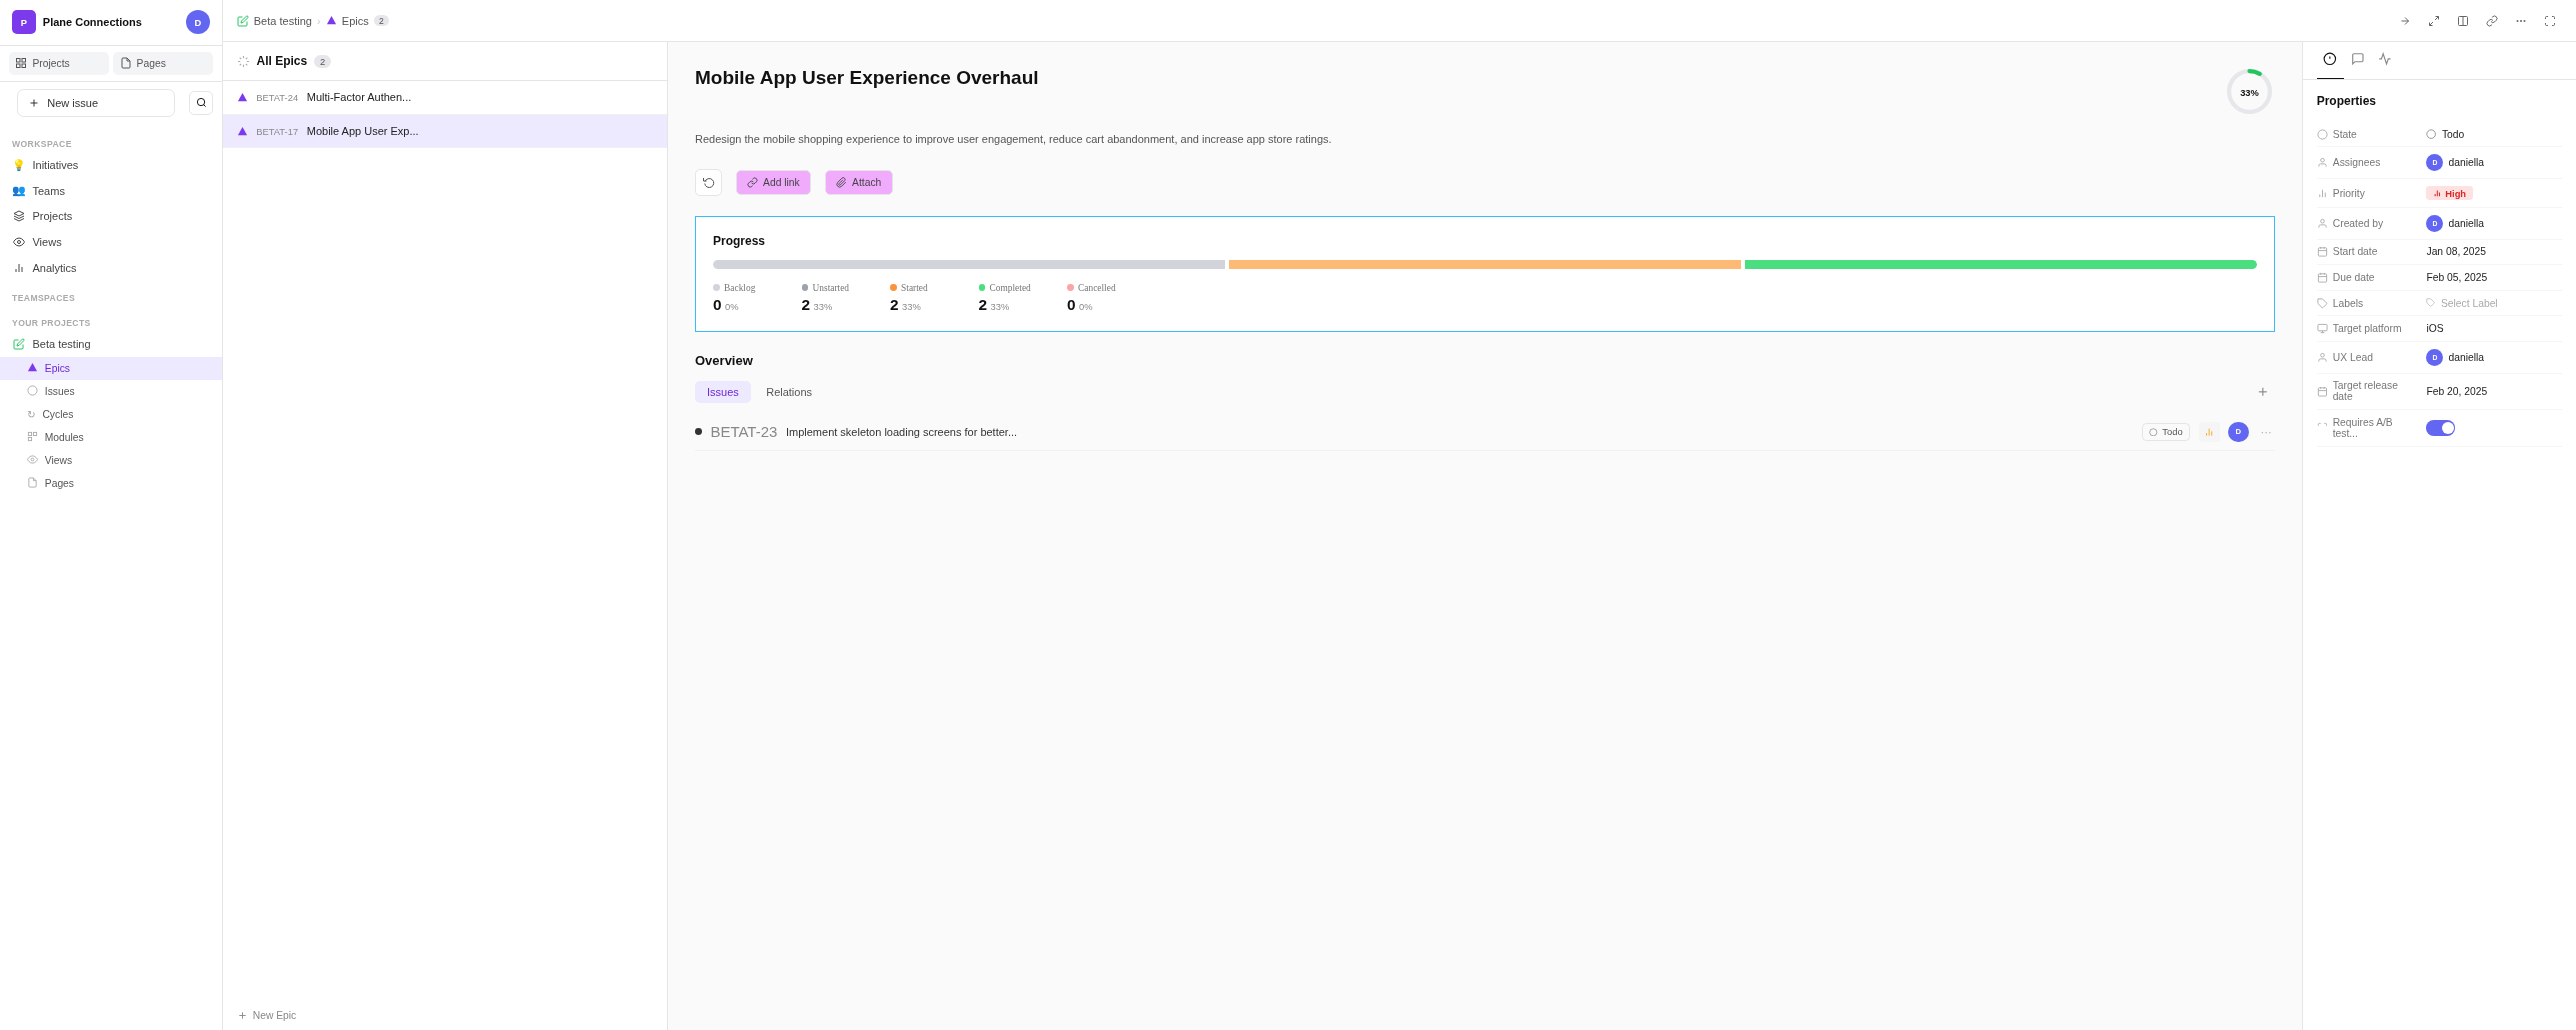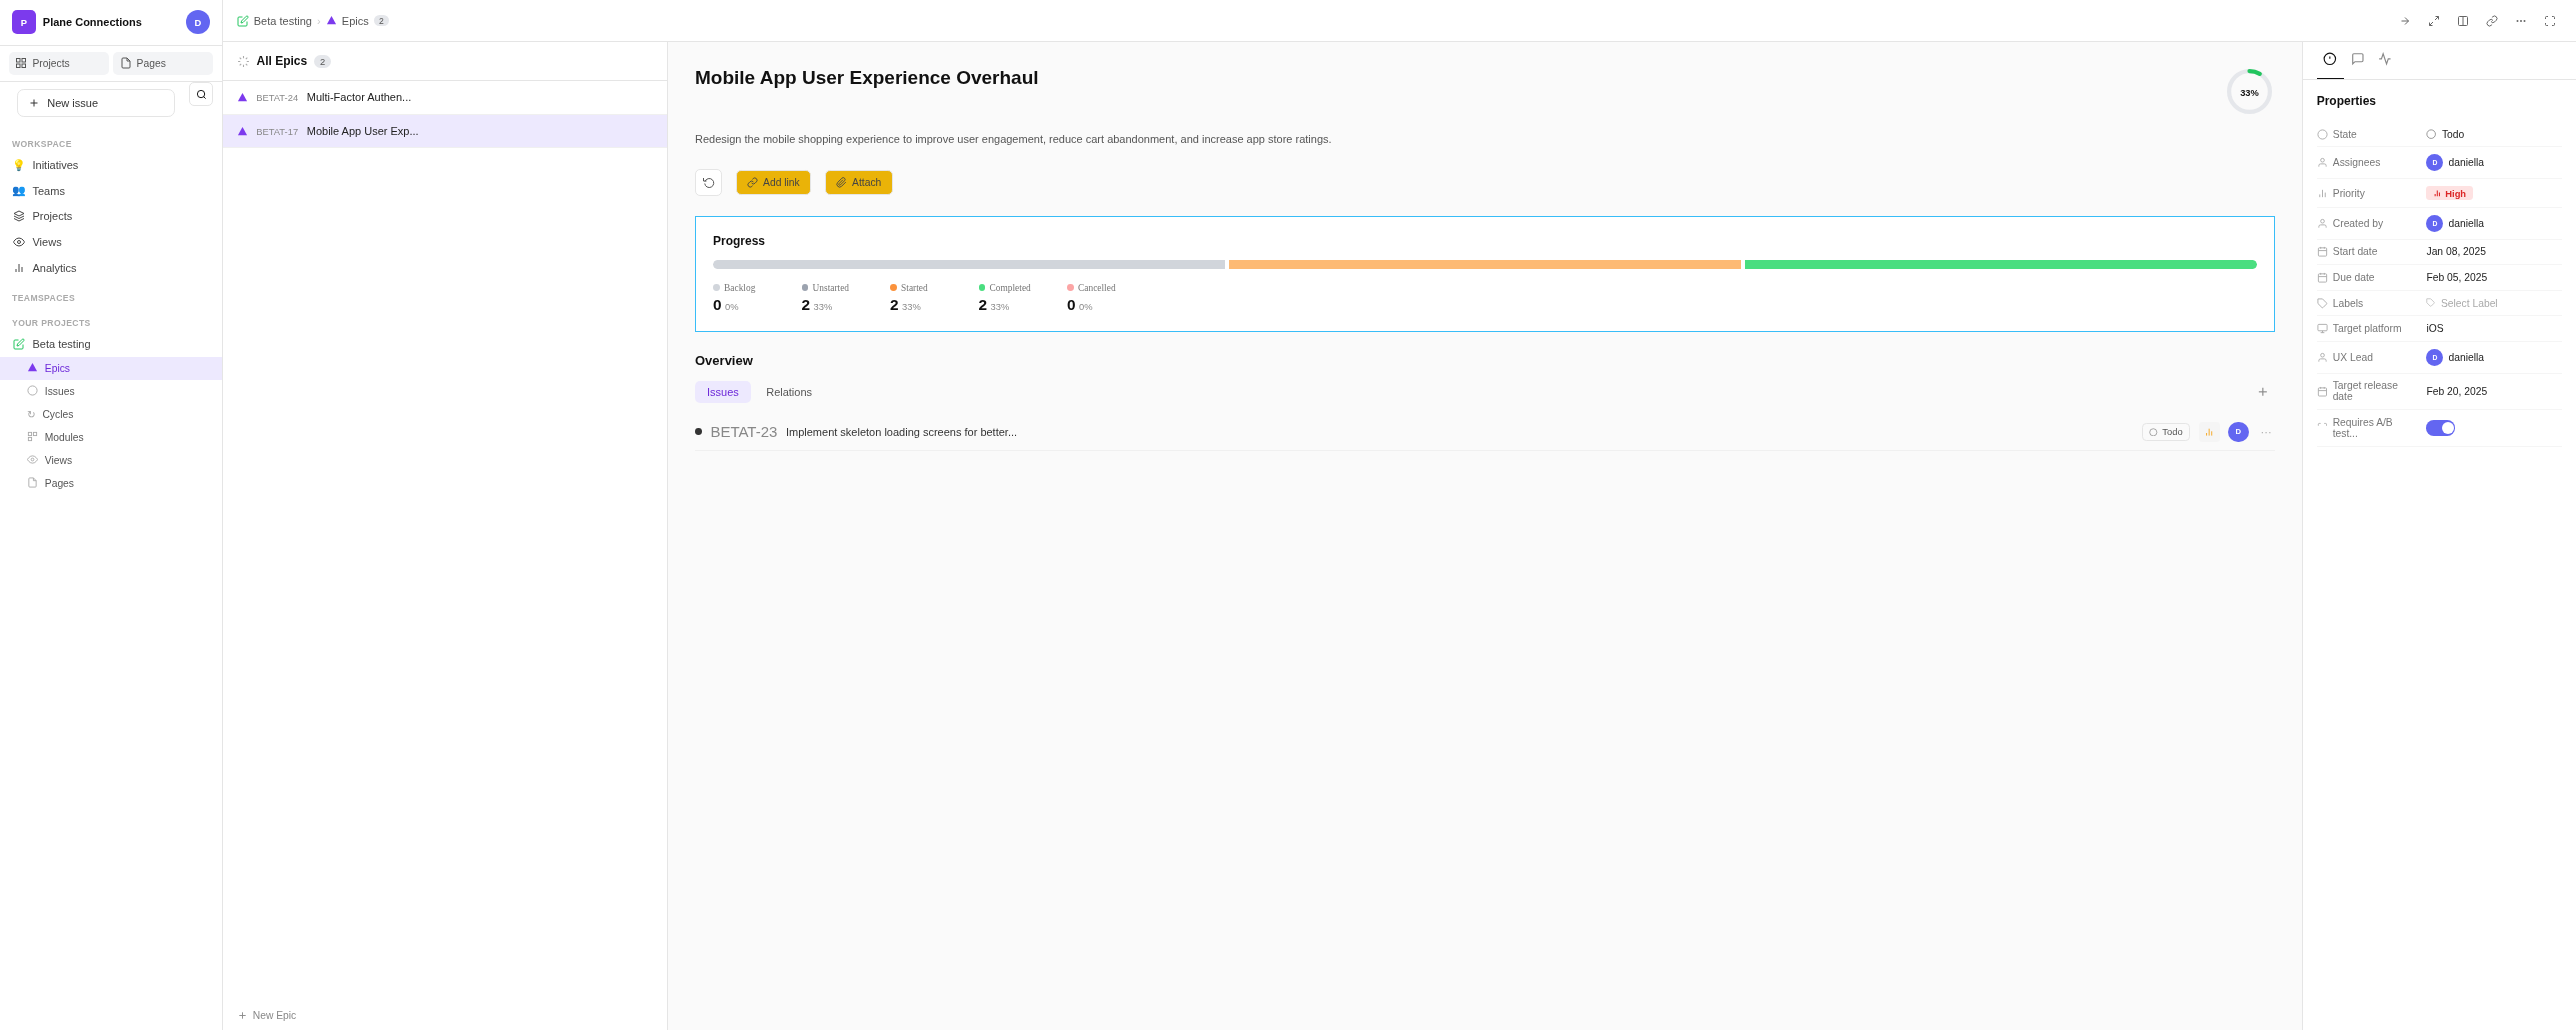--- a/index.html
+++ b/index.html
@@ -8,21 +8,21 @@
     
     .sidebar { width: 223px; background: #fff; border-right: 0.9px solid #e5e5e5; display: flex; flex-direction: column; padding: 0; flex-shrink: 0; }
     .sidebar-header { display: flex; align-items: center; padding: 10.3px 12px; gap: 6.8px; border-bottom: 0.9px solid #e5e5e5; }
     .workspace-icon { width: 24px; height: 24px; background: #7c3aed; border-radius: 5.1px; display: flex; align-items: center; justify-content: center; color: white; font-size: 9.4px; font-weight: 700; flex-shrink: 0; }
     .workspace-name { font-weight: 600; font-size: 11px; color: #111; }
     .user-avatar { width: 24px; height: 24px; background: #6366f1; border-radius: 50%; display: flex; align-items: center; justify-content: center; color: white; font-size: 9.4px; font-weight: 600; margin-left: auto; }
     .sidebar-nav { display: flex; padding: 6.8px 8.6px; gap: 3.4px; border-bottom: 0.9px solid #e5e5e5; }
     .sidebar-nav-btn { flex: 1; padding: 5.1px 6.8px; border: none; background: #f3f4f6; border-radius: 5.1px; cursor: pointer; font-size: 10.3px; color: #555; display: flex; align-items: center; gap: 5.1px; }
     .new-issue-btn { margin: 6.8px 8.6px; padding: 6.8px 10.3px; background: #fff; border: 0.9px solid #e5e5e5; border-radius: 6.8px; cursor: pointer; font-size: 11px; color: #333; display: flex; align-items: center; gap: 6.8px; }
     .search-btn { width: 24px; height: 24px; background: none; border: 0.9px solid #e5e5e5; border-radius: 5.1px; cursor: pointer; display: flex; align-items: center; justify-content: center; margin-left: auto; }
-    .new-issue-row { display: flex; padding: 0 8.6px 6.8px; gap: 6px; }
+    .new-issue-row { display: flex; align-items: center; padding: 0 8.6px 6.8px; gap: 6px; }
     .sidebar-section { padding: 3.4px 0; }
     .sidebar-section-label { padding: 5.1px 12px 3.4px; font-size: 8.6px; font-weight: 600; color: #aaa; text-transform: uppercase; letter-spacing: 0.4px; }
     .sidebar-item { display: flex; align-items: center; gap: 6.8px; padding: 6px 12px; cursor: pointer; color: #444; font-size: 11px; border-radius: 0; }
     .sidebar-item .icon { width: 13.7px; height: 13.7px; display: flex; align-items: center; justify-content: center; flex-shrink: 0; }
     .sidebar-sub-item { display: flex; align-items: center; gap: 6.8px; padding: 5.1px 12px 5.1px 27px; cursor: pointer; color: #555; font-size: 10.3px; }
     .sidebar-sub-item.active { background: #ede9fe; color: #6d28d9; font-weight: 500; }
 
     
     .main { flex: 1; display: flex; flex-direction: column; overflow: hidden; }
     .list-panel { width: 445px; background: #fff; border-right: 0.9px solid #e5e5e5; display: flex; flex-direction: column; flex-shrink: 0; }
@@ -34,21 +34,21 @@
     .epic-row.selected { background: #ede9fe; }
     .epic-id { font-size: 9.4px; color: #888; flex-shrink: 0; }
     .epic-title { font-size: 11px; color: #222; flex: 1; overflow: hidden; text-overflow: ellipsis; white-space: nowrap; }
     .add-epic { display: flex; align-items: center; gap: 5.1px; padding: 8.6px 13.7px; color: #888; font-size: 10.3px; cursor: pointer; }
     .detail-panel { flex: 1; background: #fafafa; overflow-y: auto; padding: 24px 27px; }
     .detail-header { display: flex; align-items: flex-start; justify-content: space-between; margin-bottom: 13.7px; }
     .detail-title { font-size: 19px; font-weight: 700; color: #111; flex: 1; line-height: 1.3; }
     .progress-circle { width: 51px; height: 51px; flex-shrink: 0; margin-left: 17px; }
     .detail-desc { font-size: 11px; color: #555; line-height: 1.6; margin-bottom: 20.5px; }
     .detail-actions { display: flex; align-items: center; gap: 13.7px; margin-bottom: 20.5px; }
-    .action-btn { display: flex; align-items: center; gap: 5.1px; padding: 6px 10.3px; border: 0.9px solid #e5e5e5; background: #eab308; border-radius: 5.1px; cursor: pointer; font-size: 10.3px; color: #444; }
+    .action-btn { display: flex; align-items: center; gap: 5.1px; padding: 6px 10.3px; border: 0.9px solid #e5e5e5; background: #f0abfc; border-radius: 5.1px; cursor: pointer; font-size: 10.3px; color: #444; }
     .refresh-btn { width: 27px; height: 27px; border: 0.9px solid #e5e5e5; background: #fff; border-radius: 5.1px; cursor: pointer; display: flex; align-items: center; justify-content: center; color: #555; }
 
     
     .progress-card { background: #fff; border: 1.7px solid #38bdf8; border-radius: 0; padding: 17px; margin-bottom: 20.5px; }
     .progress-label { font-weight: 600; font-size: 12px; color: #111; margin-bottom: 12px; }
     .progress-bars { display: flex; gap: 3.4px; margin-bottom: 13.7px; height: 8.6px; border-radius: 4.3px; overflow: hidden; }
     .progress-bar-seg { height: 100%; border-radius: 0; }
     .progress-stats { display: flex; gap: 20.5px; flex-wrap: wrap; }
     .progress-stat { display: flex; flex-direction: column; gap: 3.4px; min-width: 68px; }
     .stat-label { display: flex; align-items: center; gap: 4.3px; font-size: 9.4px; color: #777; font-family: Liberation Serif, serif; }

